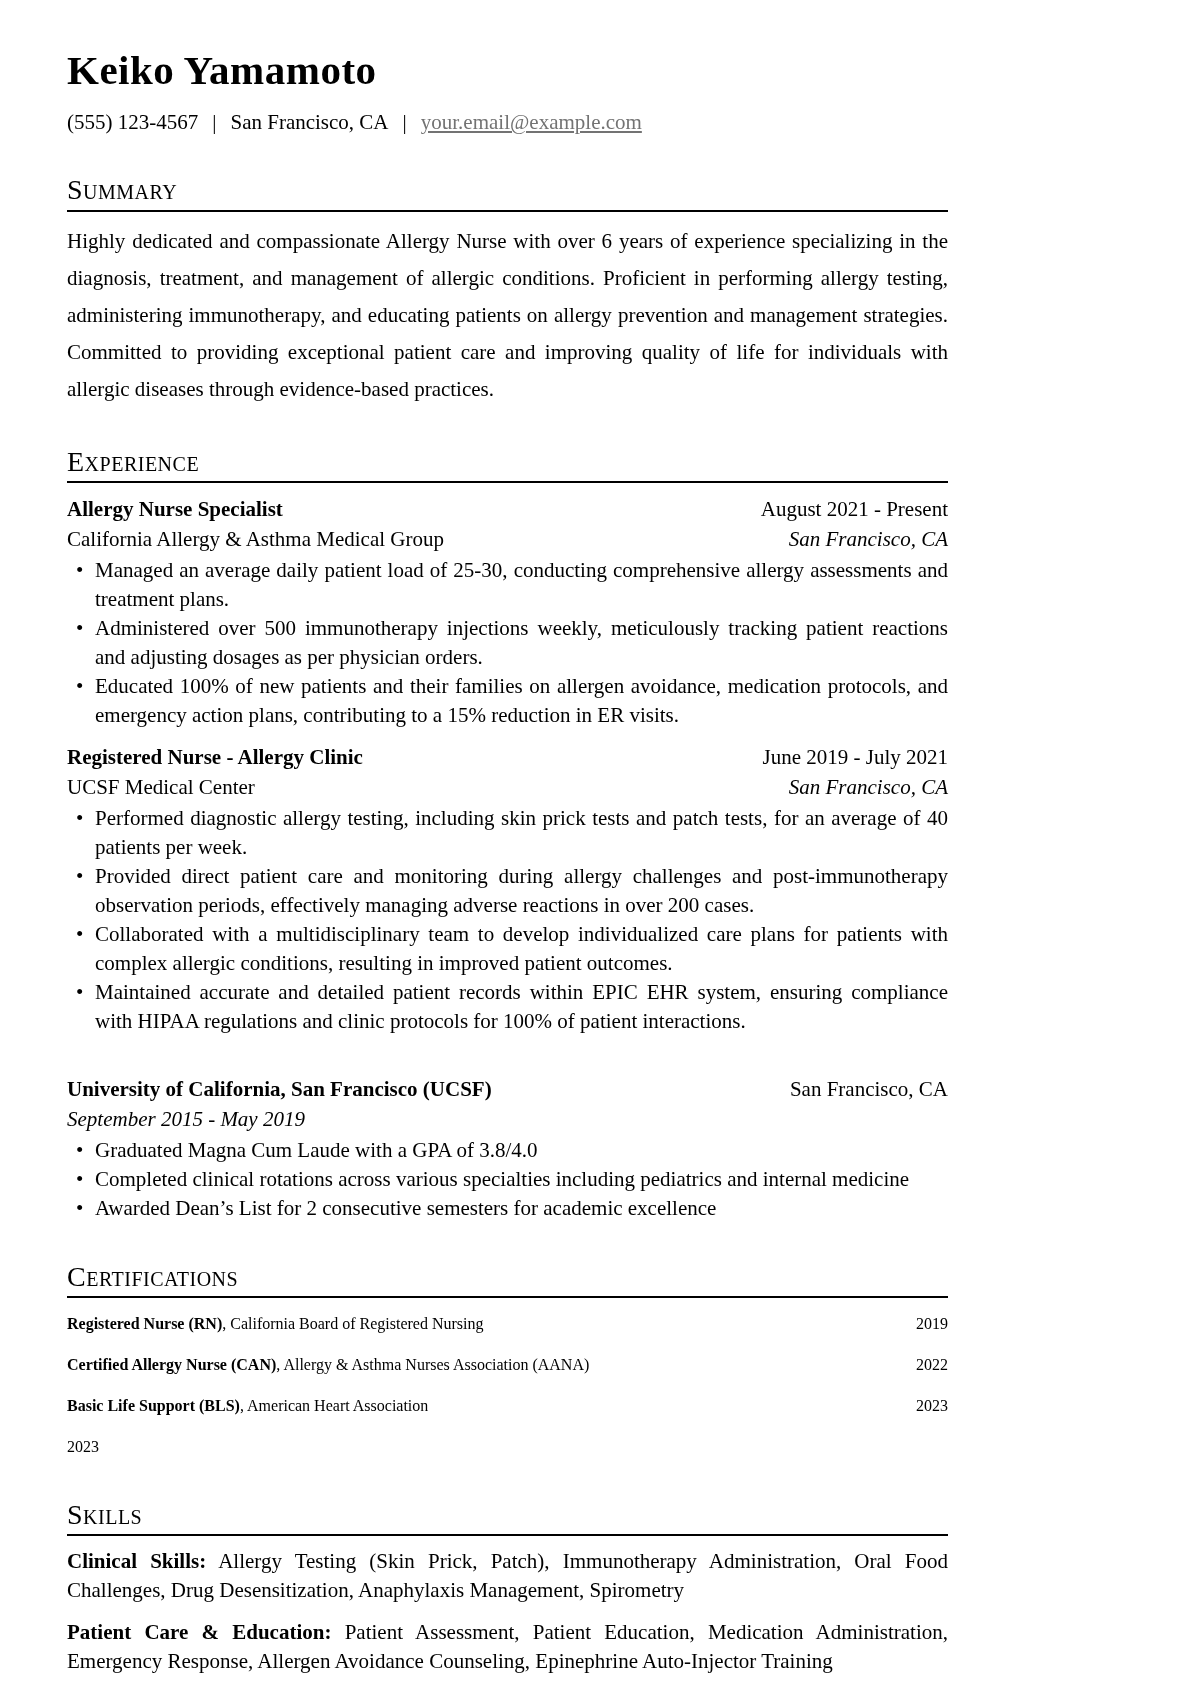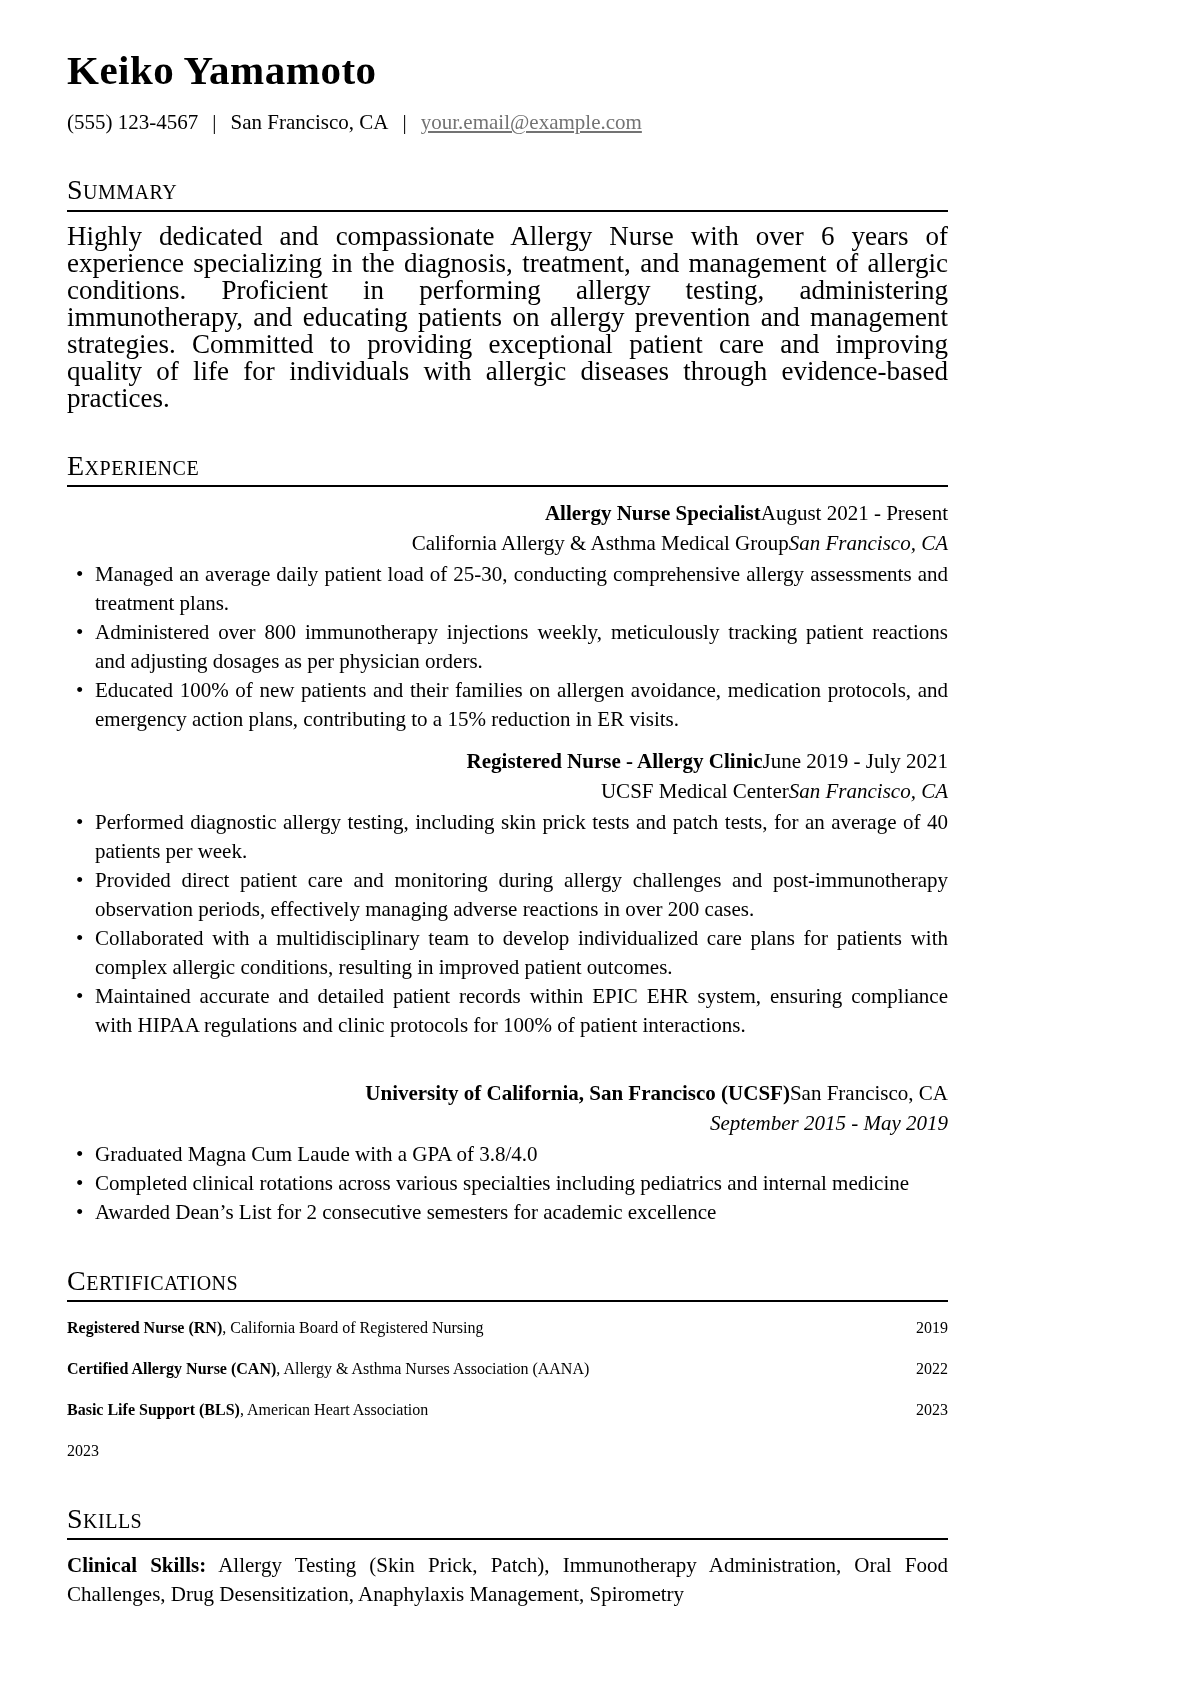--- a/index.html
+++ b/index.html
@@ -42,31 +42,31 @@
     font-size: 28px;
     font-weight: 500;
     font-variant: small-caps;
     letter-spacing: 0.5px;
     line-height: 1.15;
     border-bottom: 2.5px solid #000000;
     padding-bottom: 3px;
     margin-bottom: 11px;
   }
   .body-text {
-    font-size: 27px;
-    line-height: 27px;
+    font-size: 21px;
+    line-height: 37px;
     text-align: justify;
     hyphens: auto;
     -webkit-hyphens: auto;
   }
   .entry { margin-top: 12px; }
   .entry:first-of-type { margin-top: 4px; }
   .entry-row {
     display: flex;
-    justify-content: flex-end;
+    justify-content: space-between;
     align-items: baseline;
     font-size: 21px;
     line-height: 30px;
   }
   .bold { font-weight: 700; }
   .italic { font-style: italic; }
   ul.bullets {
     list-style: none;
     margin-top: 2px;
   }
@@ -129,21 +129,21 @@
       <div class="entry-row">
         <span class="bold">Allergy Nurse Specialist</span>
         <span>August 2021 - Present</span>
       </div>
       <div class="entry-row">
         <span>California Allergy &amp; Asthma Medical Group</span>
         <span class="italic">San Francisco, CA</span>
       </div>
       <ul class="bullets">
         <li>Managed an average daily patient load of 25-30, conducting comprehensive allergy assessments and treatment plans.</li>
-        <li>Administered over 800 immunotherapy injections weekly, meticulously tracking patient reactions and adjusting dosages as per physician orders.</li>
+        <li>Administered over 500 immunotherapy injections weekly, meticulously tracking patient reactions and adjusting dosages as per physician orders.</li>
         <li>Educated 100% of new patients and their families on allergen avoidance, medication protocols, and emergency action plans, contributing to a 15% reduction in ER visits.</li>
       </ul>
     </div>
 
     <div class="entry">
       <div class="entry-row">
         <span class="bold">Registered Nurse - Allergy Clinic</span>
         <span>June 2019 - July 2021</span>
       </div>
       <div class="entry-row">
@@ -194,15 +194,16 @@
     </div>
     <div class="cert-row">
       <span>2023</span>
     </div>
   </section>
 
   <section class="section">
     <h2 class="section-title">Skills</h2>
 
     <p class="skill-group"><span class="bold">Clinical Skills:</span><span> Allergy Testing (Skin Prick, Patch), Immunotherapy Administration, Oral Food Challenges, Drug Desensitization, Anaphylaxis Management, Spirometry</span></p>
+    <p class="skill-group"><span class="bold">Patient Care &amp; Education:</span><span> Patient Assessment, Patient Education, Medication Administration, Emergency Response, Allergen Avoidance Counseling, Epinephrine Auto-Injector Training</span></p>
   </section>
 
 </div>
 
 </body></html>

